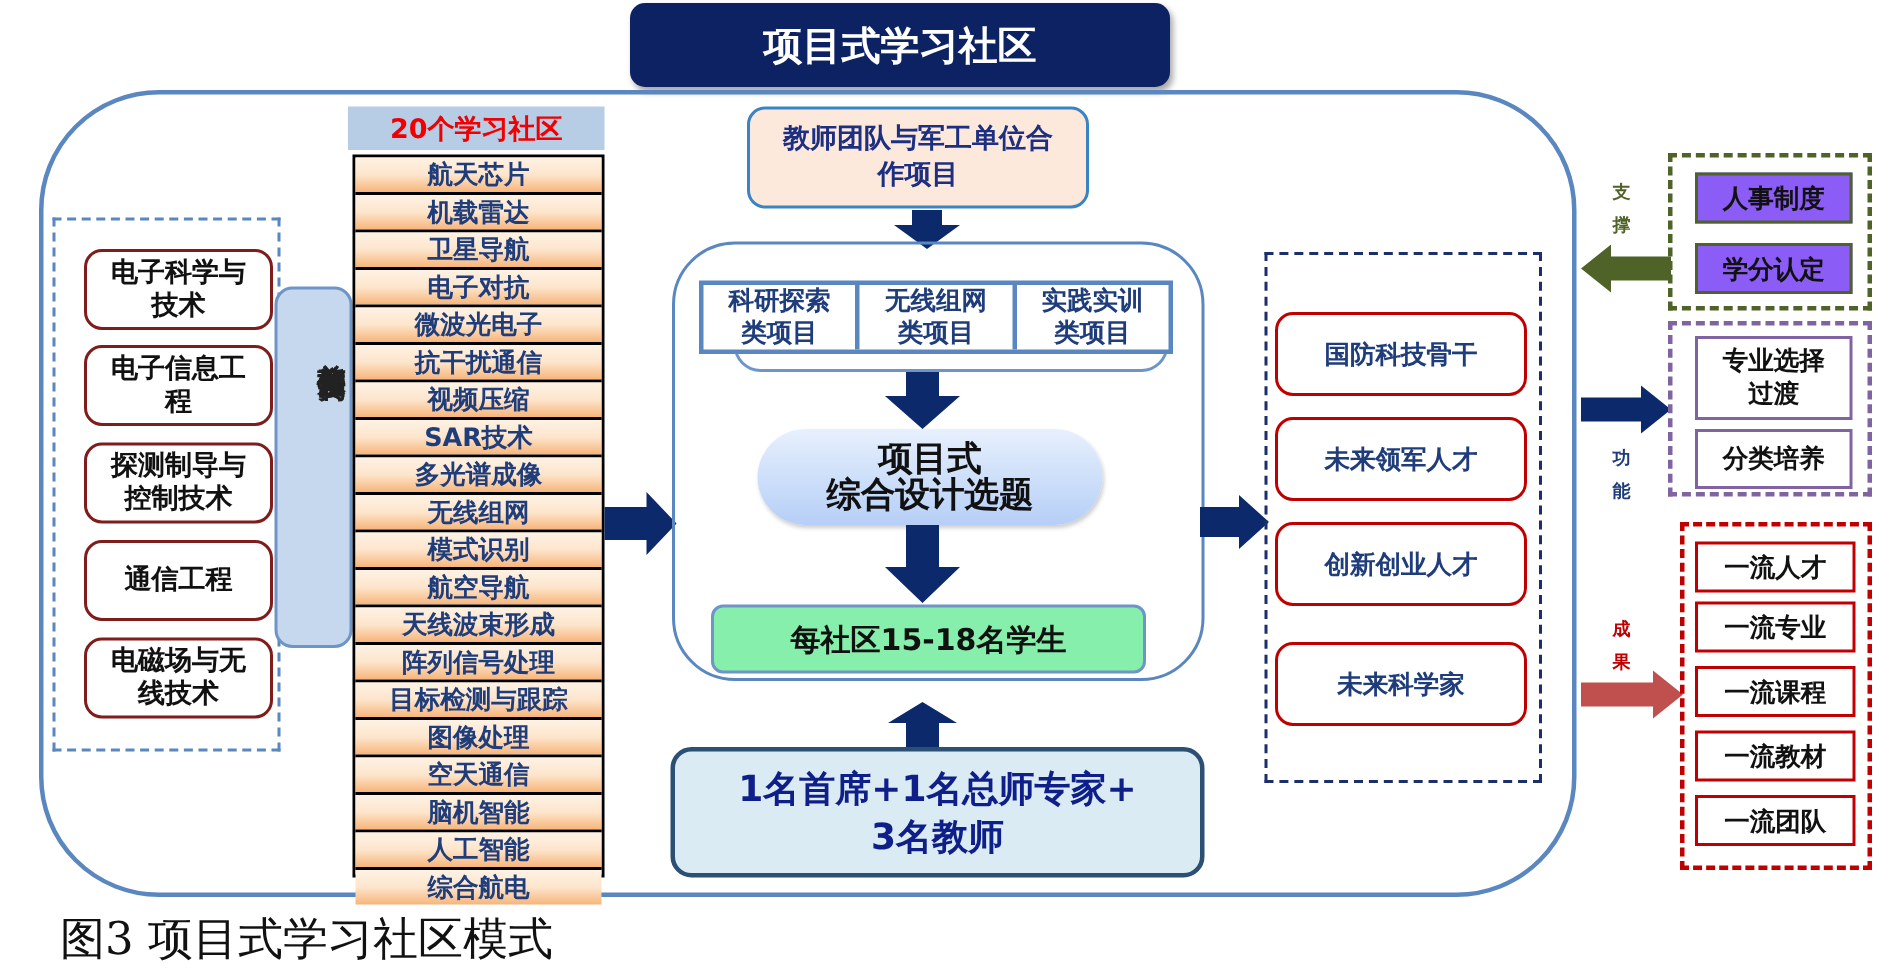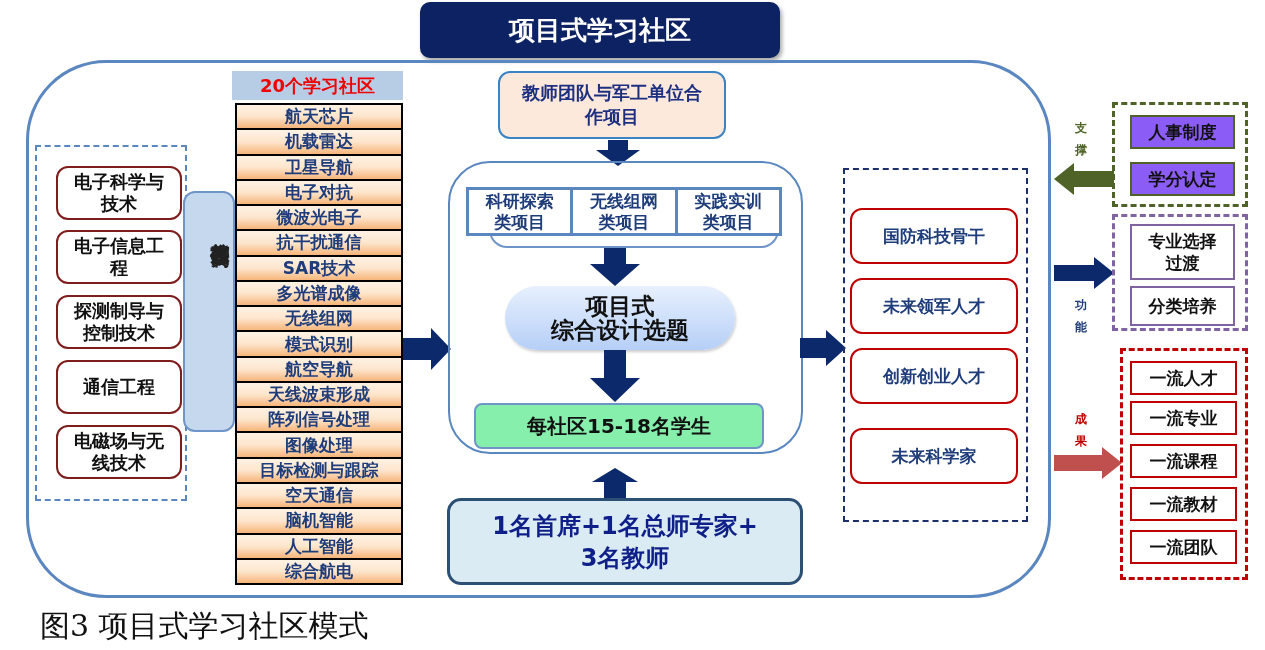--- a/index.html
+++ b/index.html
@@ -118,29 +118,30 @@
 <div id="comm-header" class="abs center">
   <span>20个学习社区</span>
 </div>
 <div id="comm-list" class="abs">
     <div class="comm">航天芯片</div>
     <div class="comm">机载雷达</div>
     <div class="comm">卫星导航</div>
     <div class="comm">电子对抗</div>
     <div class="comm">微波光电子</div>
     <div class="comm">抗干扰通信</div>
+    <div class="comm">视频压缩</div>
     <div class="comm">SAR技术</div>
     <div class="comm">多光谱成像</div>
     <div class="comm">无线组网</div>
     <div class="comm">模式识别</div>
     <div class="comm">航空导航</div>
     <div class="comm">天线波束形成</div>
     <div class="comm">阵列信号处理</div>
+    <div class="comm">目标检测与跟踪</div>
     <div class="comm">图像处理</div>
-    <div class="comm">目标检测与跟踪</div>
     <div class="comm">空天通信</div>
     <div class="comm">脑机智能</div>
     <div class="comm">人工智能</div>
     <div class="comm">综合航电</div>
   </div>
 
 <svg class="arrow" style="left:403px;top:328px" width="48" height="42">
   <polygon points="0,10 28,10 28,0 48,21 28,42 28,32 0,32" fill="#0c2a6b"></polygon>
 </svg>
 

